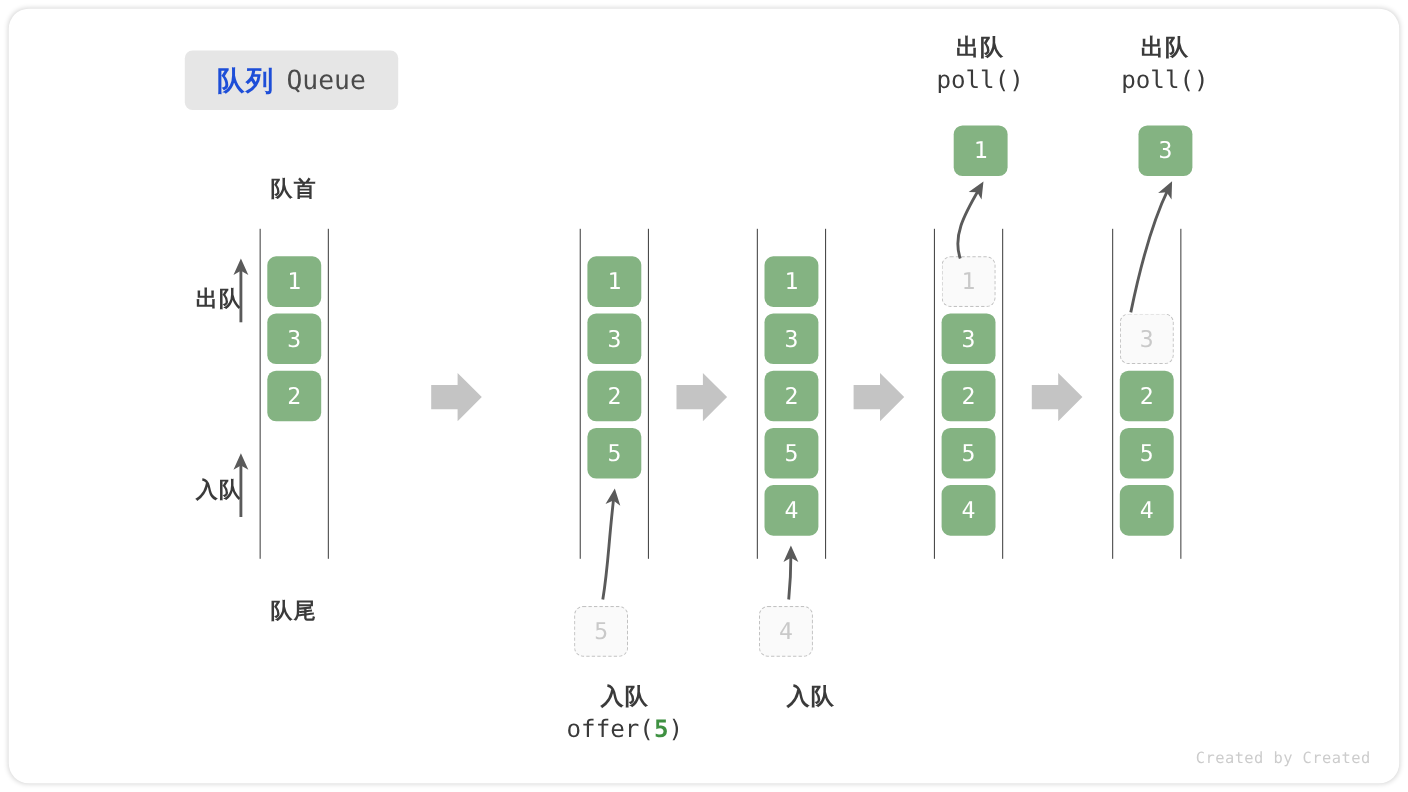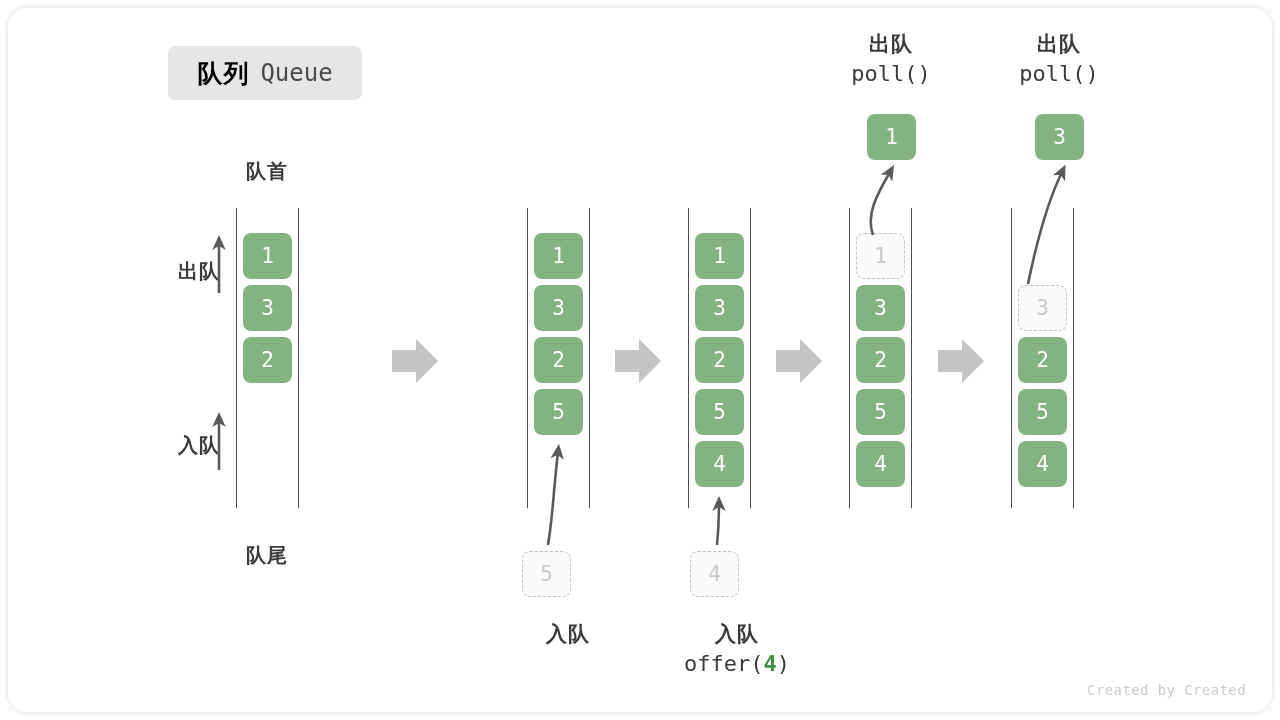--- a/index.html
+++ b/index.html
@@ -40,21 +40,21 @@
     background: #e6e6e6;
     border-radius: 7px;
     display: flex;
     align-items: center;
     justify-content: center;
     gap: 11px;
   }
   .title-cn {
     font-size: 25px;
     font-weight: bold;
-    color: #000000;
+    color: #1d4ed8;
     letter-spacing: 1px;
   }
   .title-en {
     font-family: "DejaVu Sans Mono", "Liberation Mono", monospace;
     font-size: 24px;
     color: #4a4a4a;
   }
 
   
   .abs { position: absolute; }
@@ -254,25 +254,25 @@
   </div>
 
   <div class="ghost-float" style="left:522px; top:551px;">5</div>
   <div class="ghost-float" style="left:690px; top:551px;">4</div>
 
   <div class="result-box" style="left:867px; top:114px;">1</div>
   <div class="result-box" style="left:1035px; top:114px;">3</div>
 
   <div class="op-caption" style="left:468px; top:620px;">
     <span class="op-cn">入队</span>
+    <span class="op-code"><span>offer(</span><span class="arg">5</span><span>)</span></span>
   </div>
 
   <div class="op-caption" style="left:637px; top:620px;">
     <span class="op-cn">入队</span>
-    <span class="op-code"><span>offer(</span><span class="arg">4</span><span>)</span></span>
   </div>
 
   <div class="op-caption" style="left:791px; top:30px;">
     <span class="op-cn">出队</span>
     <span class="op-code">poll()</span>
   </div>
 
   <div class="op-caption" style="left:959px; top:30px;">
     <span class="op-cn">出队</span>
     <span class="op-code">poll()</span>

